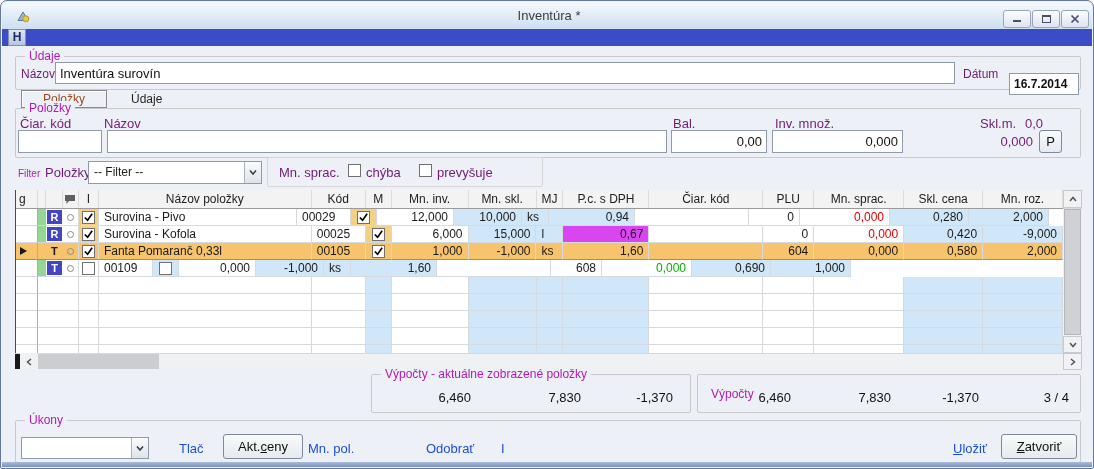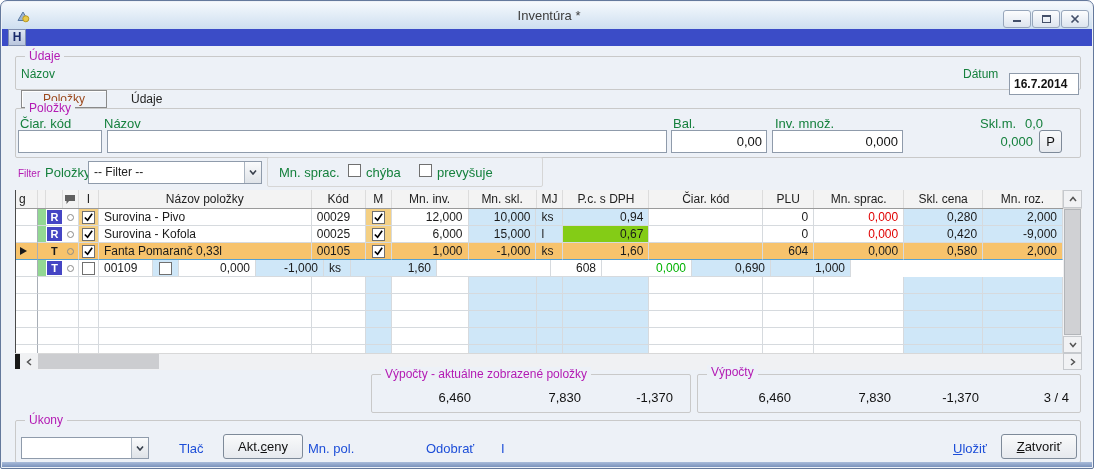--- a/index.html
+++ b/index.html
@@ -11,21 +11,21 @@
   
   .titlebar { position:absolute; left:1px; right:1px; top:1px; height:27px; background:linear-gradient(#f5f9fd,#cedff0); border-radius:6px 6px 0 0; }
   .title { position:absolute; left:4px; right:0; top:6px; text-align:center; font-size:13px; color:#3c3c3c; }
   .winbtn { position:absolute; top:8px; width:28px; height:18px; border:1px solid #97a6bb; border-radius:3px; background:linear-gradient(#fcfdfe,#dde5ef); display:flex; align-items:center; justify-content:center; color:#44506a; }
   
   .hbar { position:absolute; left:1px; right:1px; top:28px; height:17px; background:#3b4cc7; }
   .hbtn { position:absolute; left:7px; top:28px; width:18px; height:17px; background:linear-gradient(#dfe6f2,#b9c6de); border:1px solid #8090b0; color:#1a2a6a; font-weight:bold; font-size:12px; text-align:center; line-height:15px; }
 
   .groupbox { position:absolute; border:1px solid #c9c9c9; border-radius:2px; }
   .gcaption { position:absolute; background:#edf1f7; color:#b31ab3; font-size:12px; padding:0 4px; white-space:nowrap; }
-  .lbl { position:absolute; color:#15803d; white-space:nowrap; }
+  .lbl { position:absolute; color:#701a75; white-space:nowrap; }
   .inp { position:absolute; background:#fff; border:1px solid #8f9bab; font-family:"Liberation Sans",sans-serif; font-size:13px; padding:0 4px; color:#111; }
   .inp.num { text-align:right; }
   .btn { position:absolute; background:linear-gradient(#f9fafb,#e6e9ee); border:1px solid #7e8a99; border-radius:3px; font-size:13px; color:#111; display:flex; align-items:center; justify-content:center; }
   .flatact { position:absolute; font-size:13px; color:#1d4ed8; white-space:nowrap; cursor:default; }
 
   
   .tab-active { position:absolute; border:1px solid #8a8a8a; box-shadow:inset 1px 1px 0 #fff; background:#edf1f7; color:#9c4a1e; text-align:center; font-size:12px; line-height:16px; }
   .tab-flat { position:absolute; font-size:12px; color:#222; }
 
   
@@ -86,20 +86,21 @@
         </svg>
     </div>
   </div>
 
   <div class="hbar"></div>
   <div class="hbtn">H</div>
 
   <div class="groupbox" style="left:14px;top:55px;width:1066px;height:34px;"></div>
   <div class="gcaption" style="left:24px;top:48px;">Údaje</div>
   <div class="lbl" style="left:20px;top:66px;">Názov</div>
+  <input class="inp" style="left: 54px; top: 61px; width: 900px; height: 22px;" value="Inventúra surovín">
   <div class="lbl" style="left:962px;top:66px;">Dátum</div>
   <input class="inp" style="left: 1008px; top: 72px; width: 70px; height: 22px; font-size: 12px; font-weight: bold;" value="16.7.2014">
 
   <div class="tab-active" style="left:20px;top:89px;width:86px;height:18px;">Položky</div>
   <div class="tab-flat" style="left:130px;top:91px;">Údaje</div>
 
   <div class="groupbox" style="left:14px;top:107px;width:1066px;height:50px;"></div>
   <div class="gcaption" style="left:24px;top:100px;">Položky</div>
   <div class="lbl" style="left:19px;top:115px;font-size:13px;">Čiar. kód</div>
   <div class="lbl" style="left:103px;top:115px;font-size:13px;">Názov</div>
@@ -166,21 +167,21 @@
         <div class="c" style="width: 16px;">
           <div class="circ"></div>
         </div>
         <div class="c" style="width: 20px; background: rgb(244, 208, 132);">
           <span class="cb" style="margin: auto;">
             <svg width="11" height="11" viewBox="0 0 12 12">
               <path d="M2 6 L5 9 L10 2" stroke="#000" stroke-width="1.8" fill="none"></path>
             </svg>
           </span>
         </div>
-        <div class="c" style="width: 213px; justify-content: flex-start; padding: 0px 0px 0px 5px;">Surovina - Pivo</div>
+        <div class="c" style="width: 198px; justify-content: flex-start; padding: 0px 0px 0px 5px;">Surovina - Pivo</div>
         <div class="c" style="width: 54px; justify-content: flex-start; padding: 0px 0px 0px 5px;">00029</div>
         <div class="c" style="width: 26px; background: rgb(244, 208, 132);">
           <span class="cb" style="margin: auto;">
             <svg width="11" height="11" viewBox="0 0 12 12">
               <path d="M2 6 L5 9 L10 2" stroke="#000" stroke-width="1.8" fill="none"></path>
             </svg>
           </span>
         </div>
         <div class="c" style="width: 77px; justify-content: flex-end; padding: 0px 5px 0px 0px;">12,000</div>
         <div class="c" style="width: 68px; background: rgb(207, 231, 248); justify-content: flex-end; padding: 0px 5px 0px 0px;">10,000</div>
@@ -213,21 +214,21 @@
         <div class="c" style="width: 26px; background: rgb(244, 208, 132);">
           <span class="cb" style="margin: auto;">
             <svg width="11" height="11" viewBox="0 0 12 12">
               <path d="M2 6 L5 9 L10 2" stroke="#000" stroke-width="1.8" fill="none"></path>
             </svg>
           </span>
         </div>
         <div class="c" style="width: 77px; justify-content: flex-end; padding: 0px 5px 0px 0px;">6,000</div>
         <div class="c" style="width: 68px; background: rgb(207, 231, 248); justify-content: flex-end; padding: 0px 5px 0px 0px;">15,000</div>
         <div class="c" style="width: 27px; background: rgb(207, 231, 248); justify-content: flex-start; padding: 0px 0px 0px 5px;">l</div>
-        <div class="c" style="width: 86px; background: #84cc16; justify-content: flex-end; padding: 0px 5px 0px 0px;">0,67</div>
+        <div class="c" style="width: 86px; background: #d946ef; justify-content: flex-end; padding: 0px 5px 0px 0px;">0,67</div>
         <div class="c" style="width: 114px; justify-content: flex-start; padding: 0px 0px 0px 5px;"></div>
         <div class="c" style="width: 51px; justify-content: flex-end; padding: 0px 5px 0px 0px;">0</div>
         <div class="c" style="width: 90px; justify-content: flex-end; padding: 0px 5px 0px 0px; color: rgb(224, 0, 0);">0,000</div>
         <div class="c" style="width: 79px; background: rgb(207, 231, 248); justify-content: flex-end; padding: 0px 5px 0px 0px;">0,420</div>
         <div class="c" style="width: 80px; background: rgb(207, 231, 248); justify-content: flex-end; padding: 0px 5px 0px 0px;">-9,000</div>
       </div>
       <div class="g-row sel">
         <div class="c" style="width: 22px; border-right-color: rgb(168, 174, 182);">
           <div class="ptr"></div>
         </div>
@@ -414,21 +415,21 @@
       </svg>
   </div>
 
   <div class="groupbox" style="left:370px;top:373px;width:320px;height:39px;"></div>
   <div class="gcaption" style="left:380px;top:366px;">Výpočty - aktuálne zobrazené položky</div>
   <div class="vals" style="left:384px;top:389px;width:86px;">6,460</div>
   <div class="vals" style="left:494px;top:389px;width:86px;">7,830</div>
   <div class="vals" style="left:586px;top:389px;width:86px;">-1,370</div>
 
   <div class="groupbox" style="left:696px;top:373px;width:384px;height:39px;"></div>
-  <div class="gcaption" style="left:706px;top:364px;">Výpočty</div>
+  <div class="gcaption" style="left:706px;top:386px;">Výpočty</div>
   <div class="vals" style="left:702px;top:389px;width:88px;">6,460</div>
   <div class="vals" style="left:802px;top:389px;width:88px;">7,830</div>
   <div class="vals" style="left:890px;top:389px;width:88px;">-1,370</div>
   <div class="vals" style="left:990px;top:389px;width:78px;">3 / 4</div>
 
   <div class="groupbox" style="left:14px;top:419px;width:1066px;height:43px;"></div>
   <div class="gcaption" style="left:24px;top:412px;">Úkony</div>
   <div class="dd" style="left:20px;top:436px;width:128px;height:22px;">
     <span class="txt"></span>
     <span class="ddbtn">

